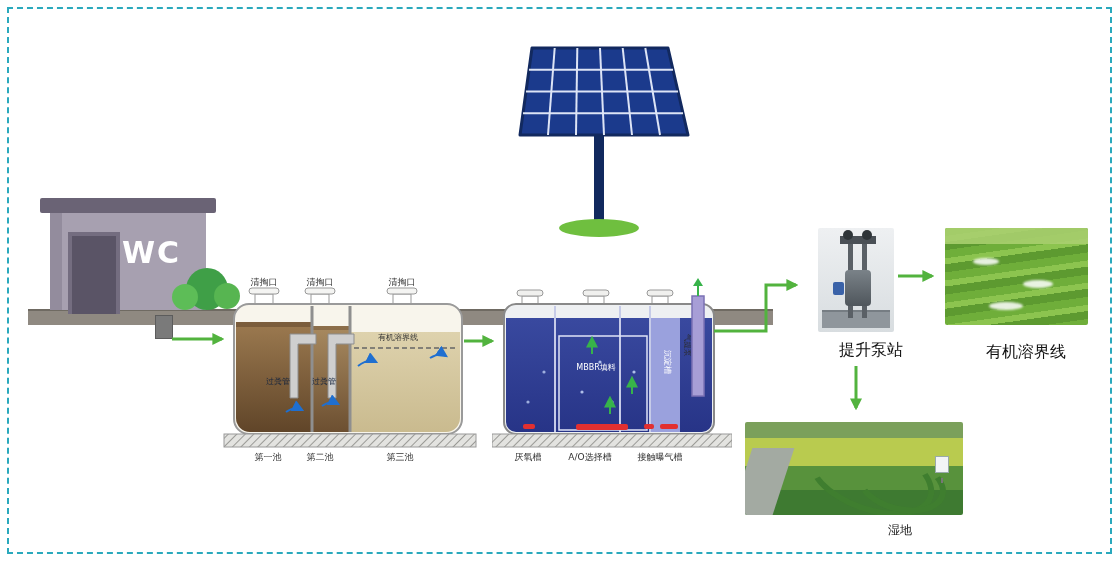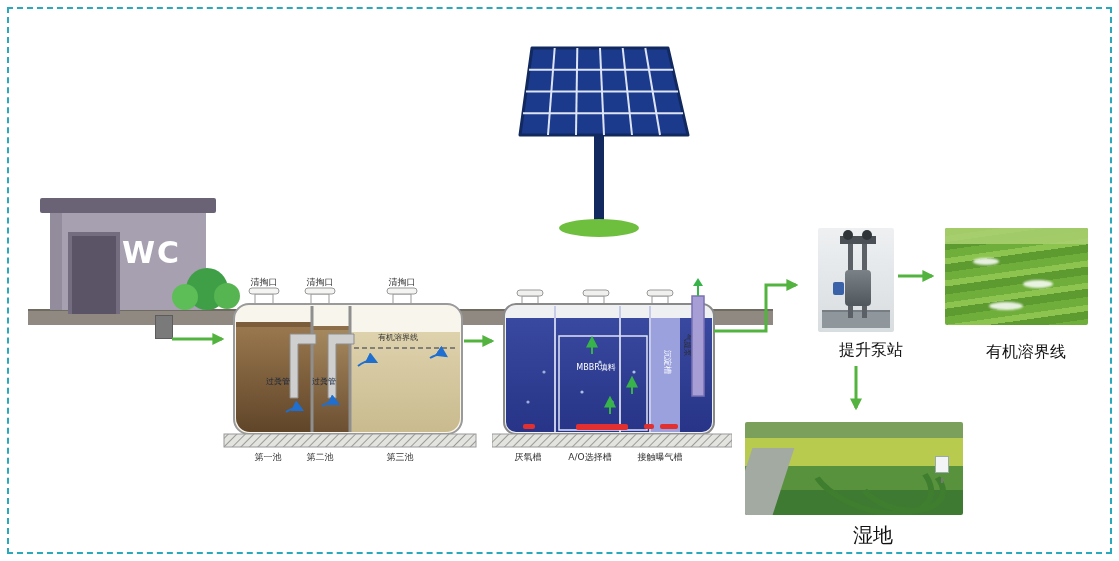--- a/index.html
+++ b/index.html
@@ -39,21 +39,21 @@
   .wet-arc{position:absolute;border:6px solid #3f7e2f;border-radius:50%;border-top-color:transparent;border-left-color:transparent;}
   .wa1{left:60px;top:18px;width:120px;height:60px;transform:rotate(20deg);}
   .wa2{left:110px;top:34px;width:80px;height:44px;transform:rotate(15deg);}
   .wet-sign{position:absolute;right:14px;top:34px;width:12px;height:15px;background:#f2f4f6;border:1px solid #9aa;box-shadow:0 16px 0 -6px #777;}
   
   .title{z-index:7;font-weight:normal;font-size:17px;color:#111;text-align:right;}
   .t-septic{left:270px;top:462px;width:120px;}
   .t-purify{left:550px;top:462px;width:110px;}
   .t-pump{left:808px;top:340px;width:95px;font-size:16px;}
   .t-farm{left:966px;top:342px;width:100px;font-size:16px;}
-  .t-wet{left:813px;top:522px;width:80px;font-size:20px;}
+  .t-wet{left:832px;top:522px;width:80px;font-size:12px;}
   svg{display:block;}
   svg text{font-family:"DejaVu Sans","Liberation Sans",sans-serif;}
   .lay{z-index:5;}
   .arrows{z-index:6;pointer-events:none;}
 </style>
 </head>
 <body>
 
 <div class="canvas">
   <div class="frame"></div>

